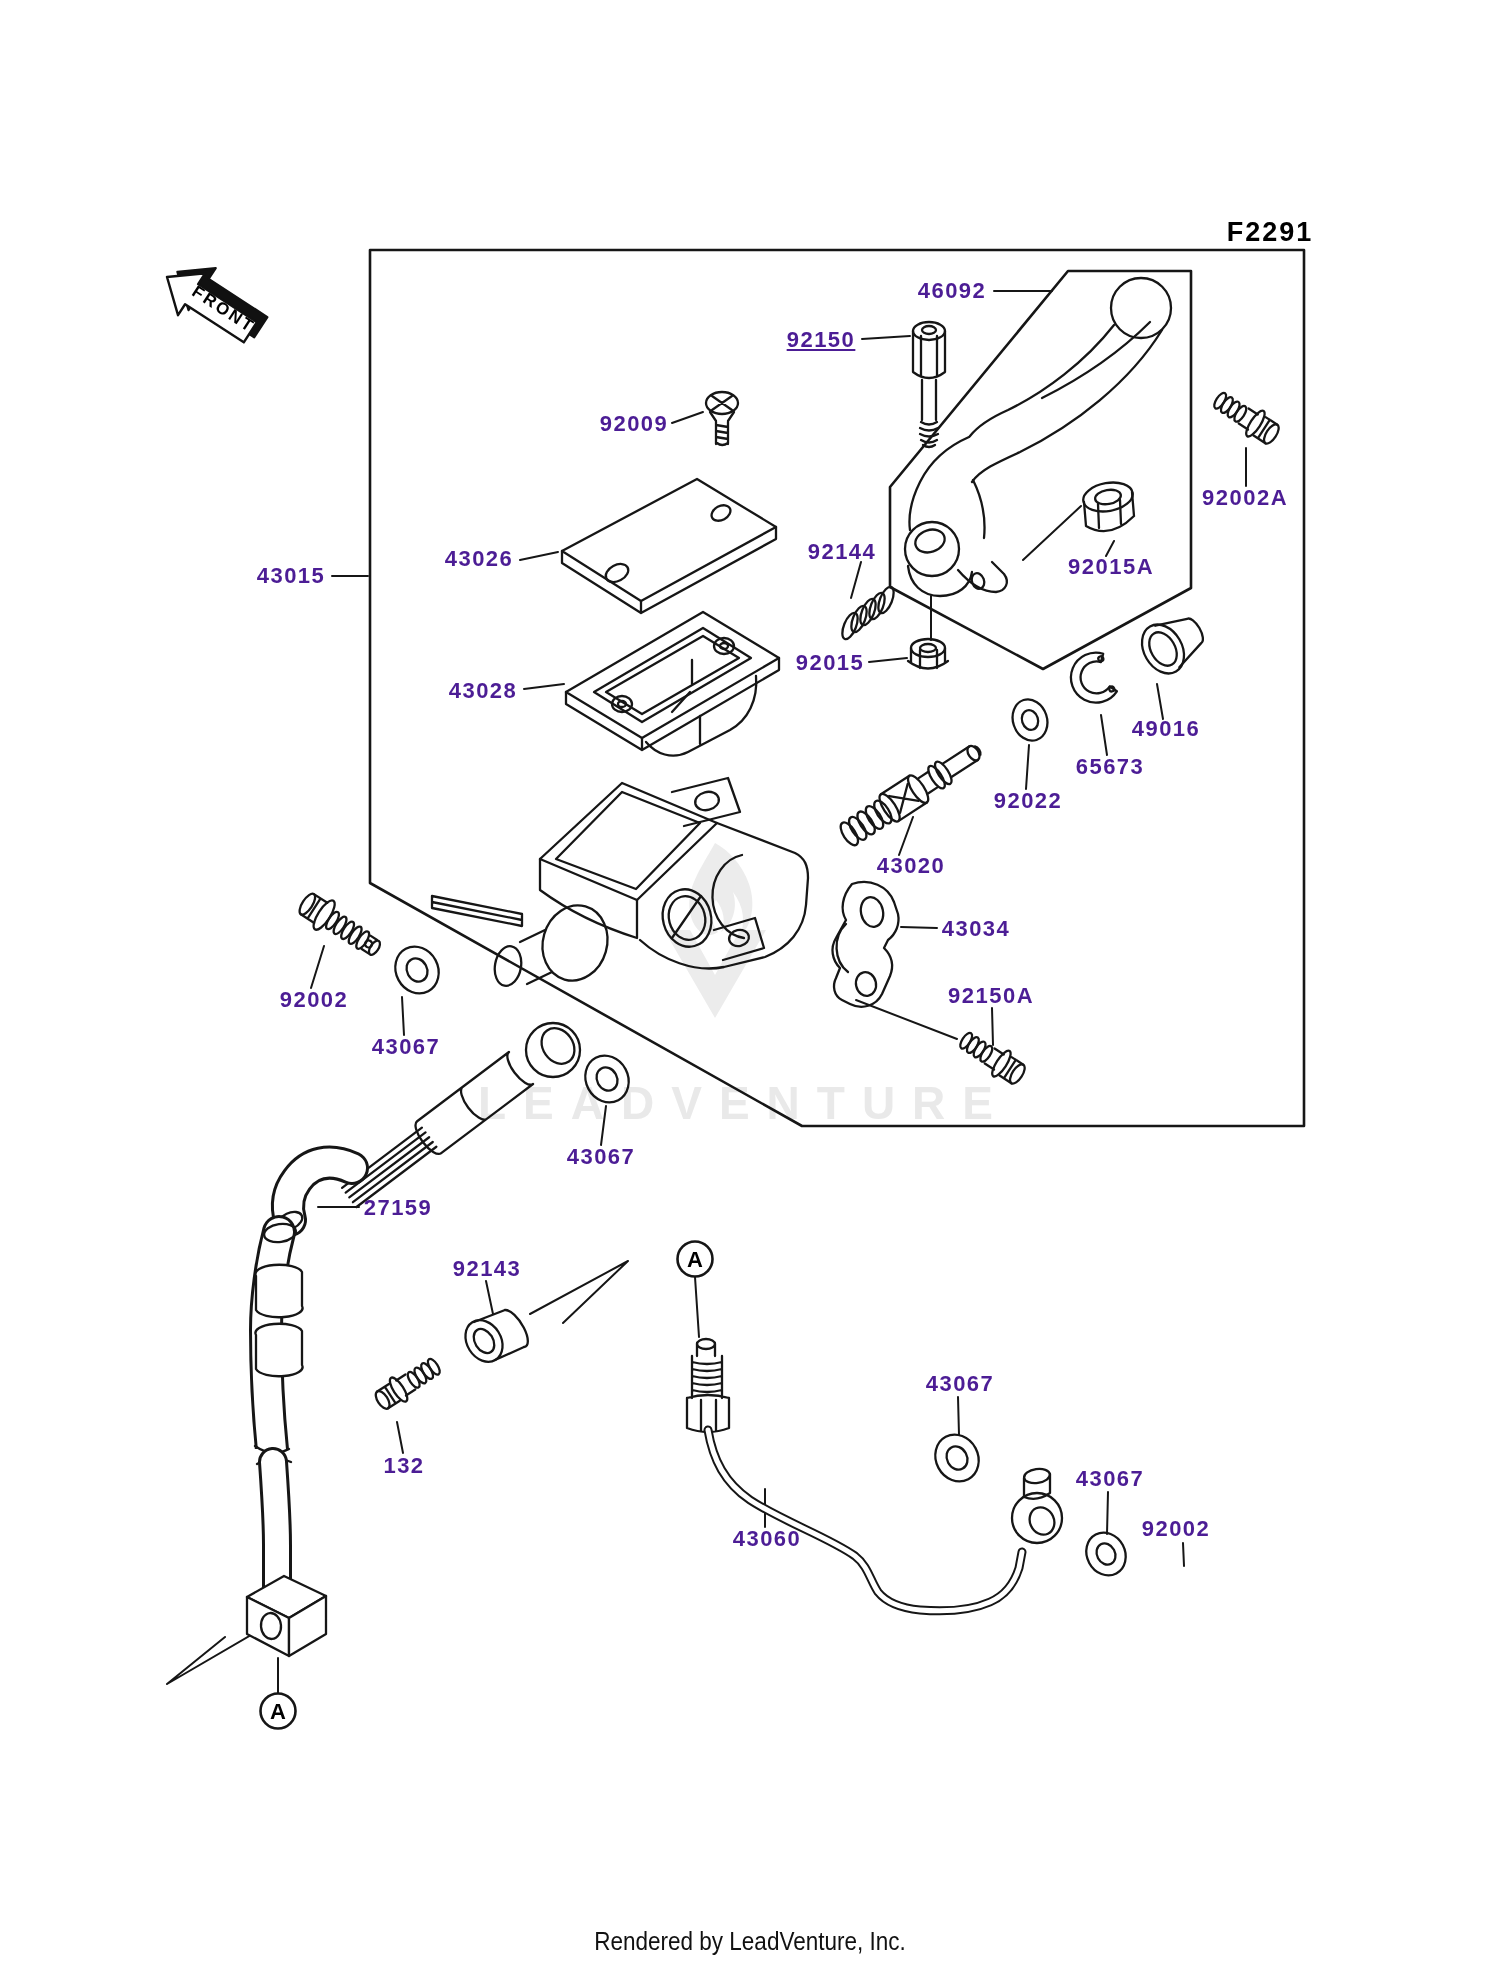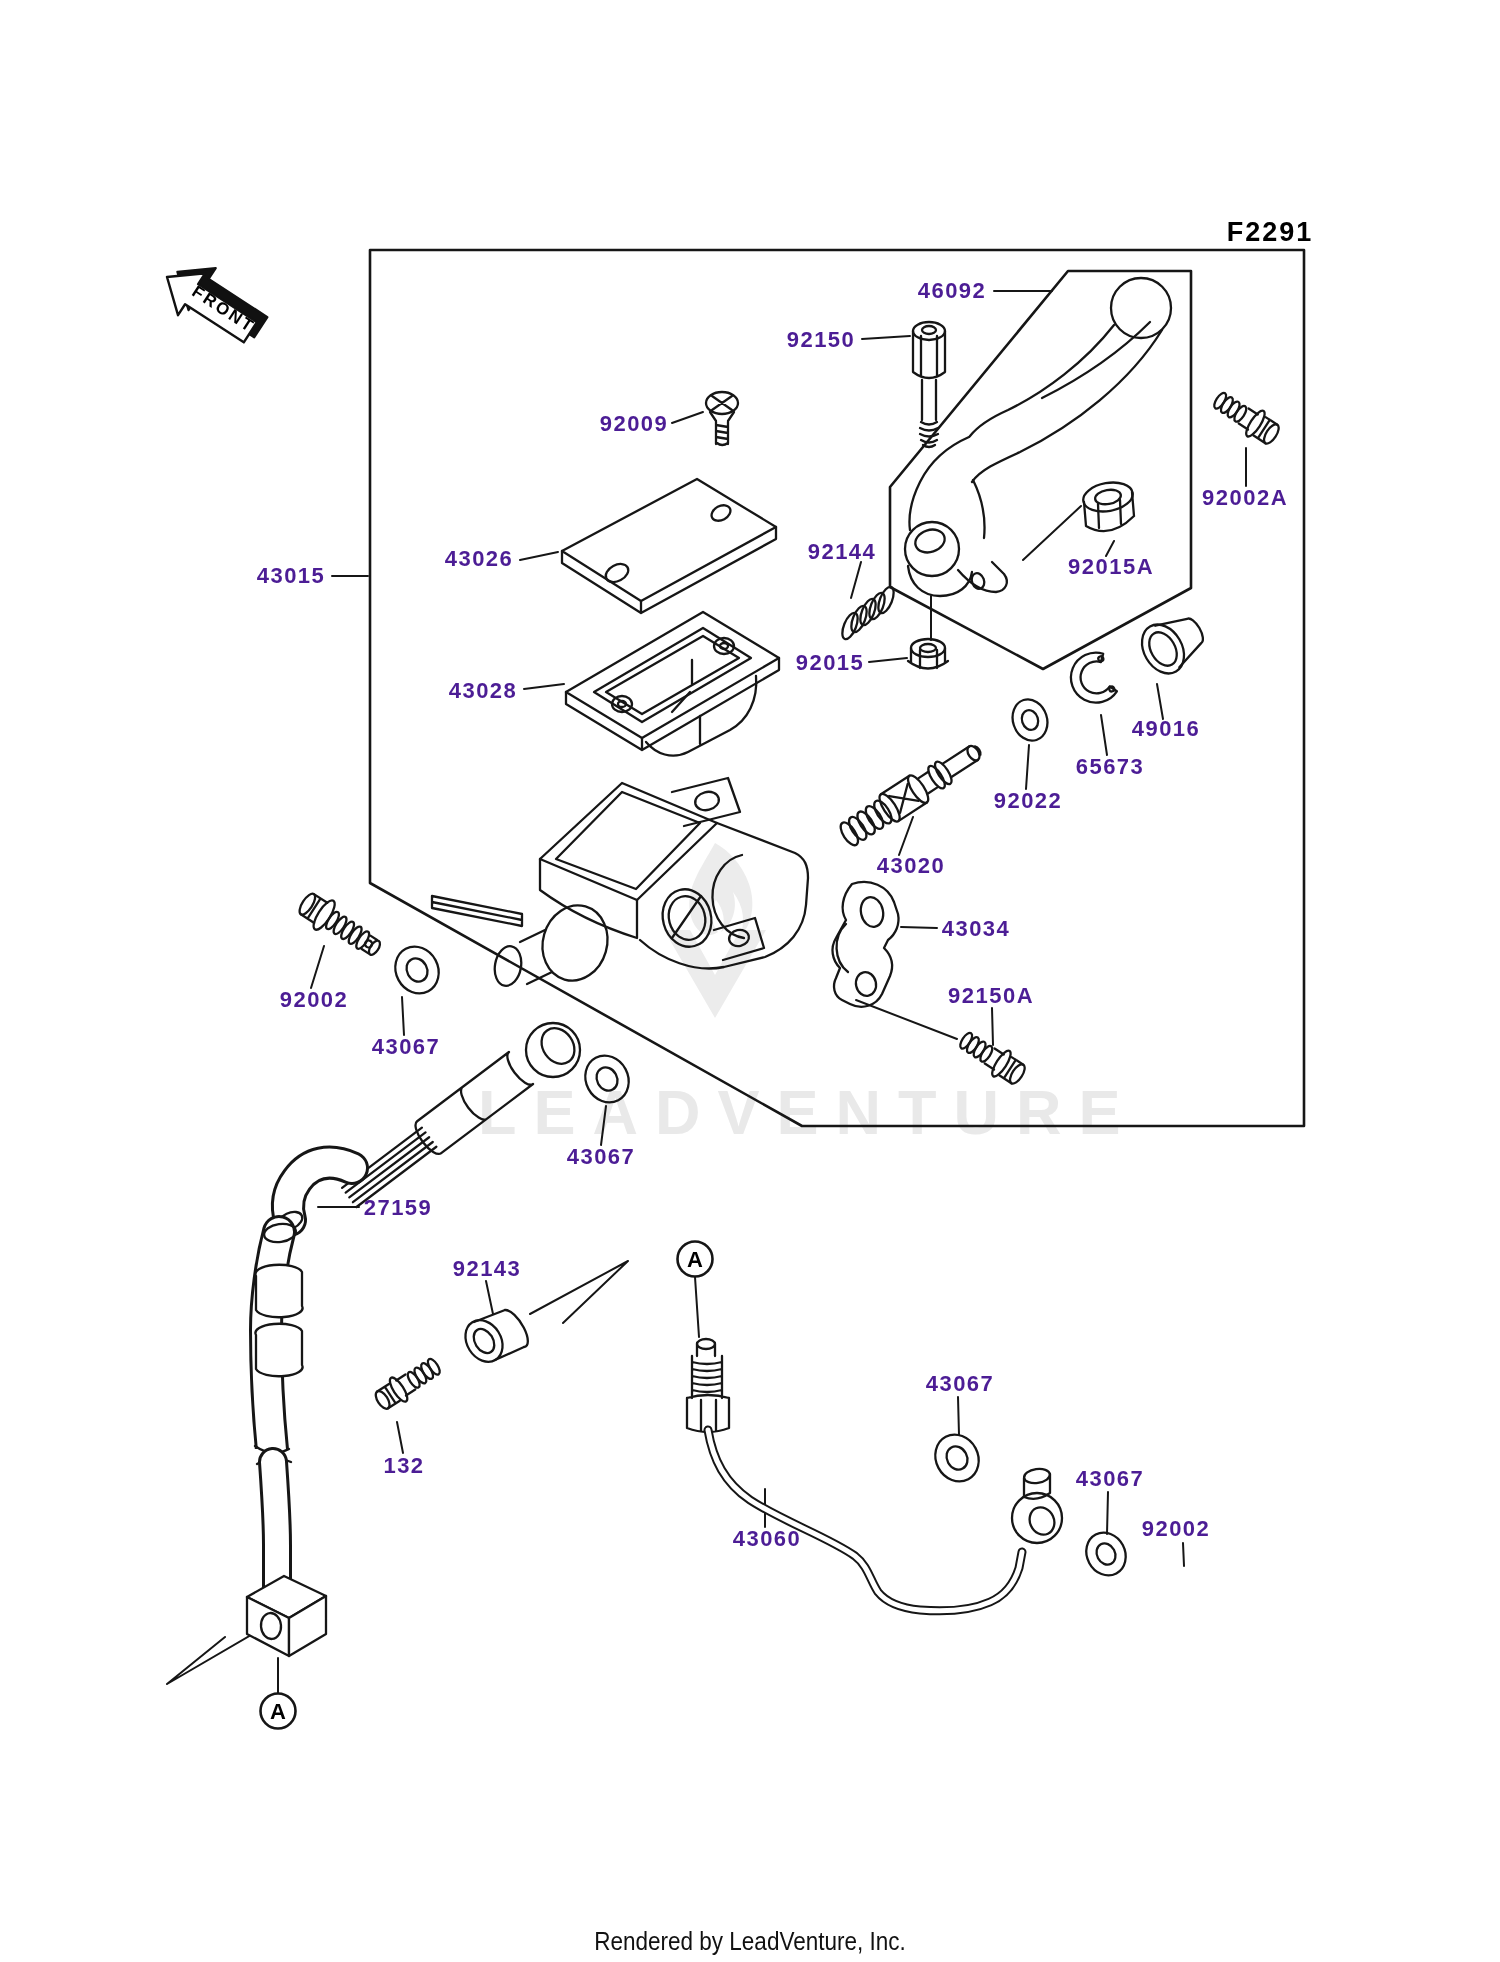--- a/index.html
+++ b/index.html
@@ -1,19 +1,19 @@
 <!DOCTYPE html>
 <html><head>
 <meta charset="utf-8">
 <style>
   html,body{margin:0;padding:0;background:#ffffff;}
   .stage{position:relative;width:1500px;height:1962px;background:#ffffff;overflow:hidden;
          font-family:"Liberation Sans",sans-serif;}
   .stage svg{position:absolute;left:0;top:0;z-index:2;}
-  .wm-text{position:absolute;z-index:1;color:#e9e9e9;font-weight:bold;font-size:63px;
+  .wm-text{position:absolute;z-index:1;color:#e9e9e9;font-weight:bold;font-size:46px;
            letter-spacing:17px;white-space:nowrap;}
   .plabel{position:absolute;z-index:3;transform:translate(-50%,-50%);color:#4c1d95;
           font-weight:bold;font-size:22px;letter-spacing:1.5px;white-space:nowrap;}
   .figcode{position:absolute;z-index:3;transform:translate(-50%,-50%);color:#000;
            font-weight:bold;font-size:27px;letter-spacing:2px;}
   .acircle{position:absolute;z-index:3;width:35px;height:35px;border-radius:50%;
            transform:translate(-50%,-50%);display:flex;align-items:center;justify-content:center;
            color:#000;font-weight:bold;font-size:22px;}
   .front-label{position:absolute;z-index:4;color:#000;font-weight:bold;font-size:17px;
                letter-spacing:2.5px;transform:rotate(33deg);transform-origin:0 0;white-space:nowrap;}
@@ -325,21 +325,21 @@
   </svg>
 
   <div class="front-label" style="left:199px;top:282px;">FRONT</div>
 
   <div class="figcode" style="left:1270px;top:232px;">F2291</div>
 
   <div class="plabel" style="left:291px;top:576px;">43015</div>
   <div class="plabel" style="left:479px;top:559px;">43026</div>
   <div class="plabel" style="left:483px;top:691px;">43028</div>
   <div class="plabel" style="left:634px;top:424px;">92009</div>
-  <div class="plabel" style="left:821px;top:340px;">92150</div>
+  <div class="plabel" style="left:821px;top:340px;text-decoration:underline;">92150</div>
   <div class="plabel" style="left:952px;top:291px;">46092</div>
   <div class="plabel" style="left:842px;top:552px;">92144</div>
   <div class="plabel" style="left:830px;top:663px;">92015</div>
   <div class="plabel" style="left:1111px;top:567px;">92015A</div>
   <div class="plabel" style="left:1245px;top:498px;">92002A</div>
   <div class="plabel" style="left:1166px;top:729px;">49016</div>
   <div class="plabel" style="left:1110px;top:767px;">65673</div>
   <div class="plabel" style="left:1028px;top:801px;">92022</div>
   <div class="plabel" style="left:911px;top:866px;">43020</div>
   <div class="plabel" style="left:976px;top:929px;">43034</div>

